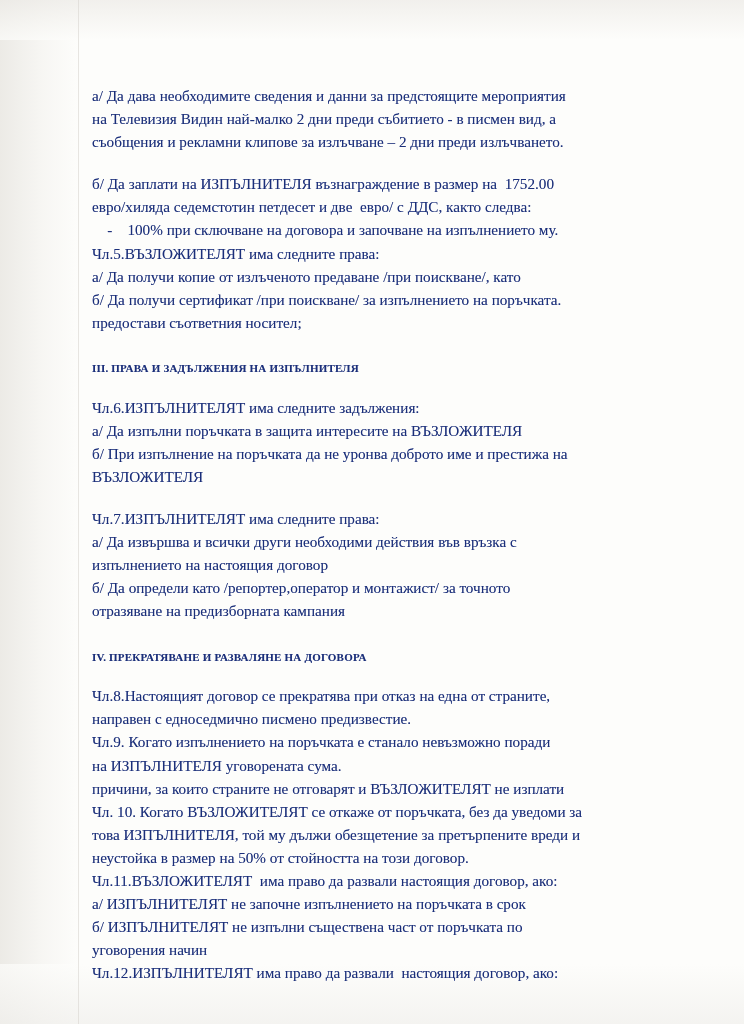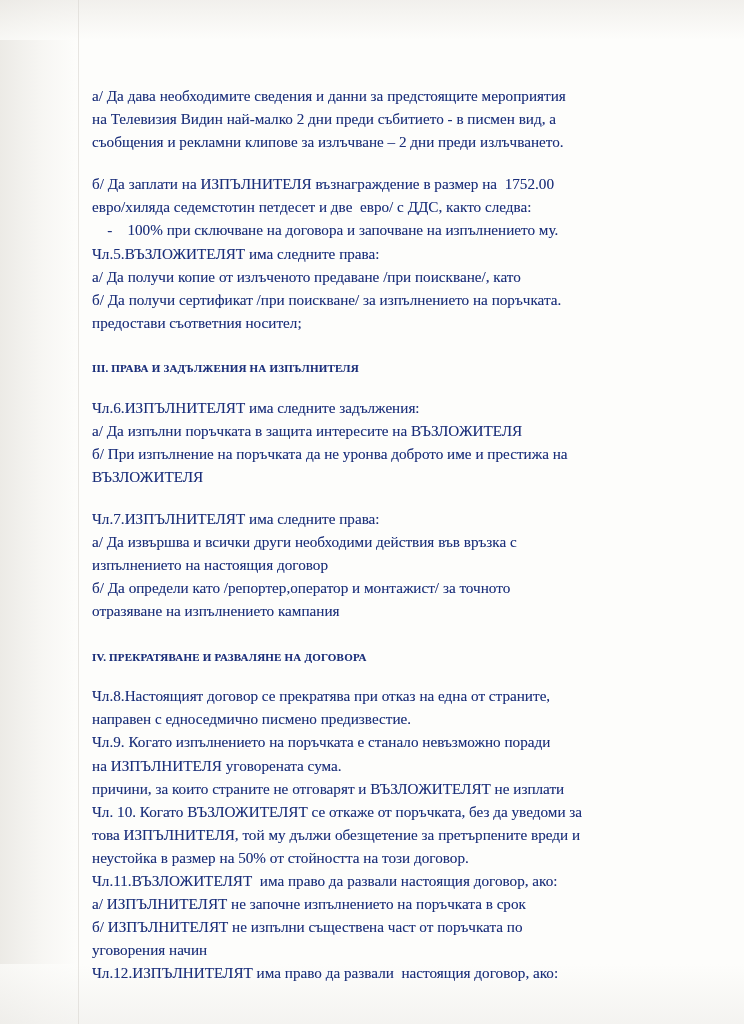--- a/index.html
+++ b/index.html
@@ -130,21 +130,21 @@
       <span class="line">ВЪЗЛОЖИТЕЛЯ</span>
     </div>
 
     <div class="gap-md"></div>
 
     <div class="para">
       <span class="line">Чл.7.ИЗПЪЛНИТЕЛЯТ има следните права:</span>
       <span class="line">а/ Да извършва и всички други необходими действия във връзка с</span>
       <span class="line">изпълнението на настоящия договор</span>
       <span class="line">б/ Да определи като /репортер,оператор и монтажист/ за точното</span>
-      <span class="line">отразяване на изпълнението кампания</span>
+      <span class="line">отразяване на предизборната кампания</span>
     </div>
 
     <div class="gap-lg"></div>
 
     <div class="para">
       <span class="heading">IV. ПРЕКРАТЯВАНЕ И РАЗВАЛЯНЕ НА ДОГОВОРА</span>
     </div>
 
     <div class="gap-md"></div>
 

